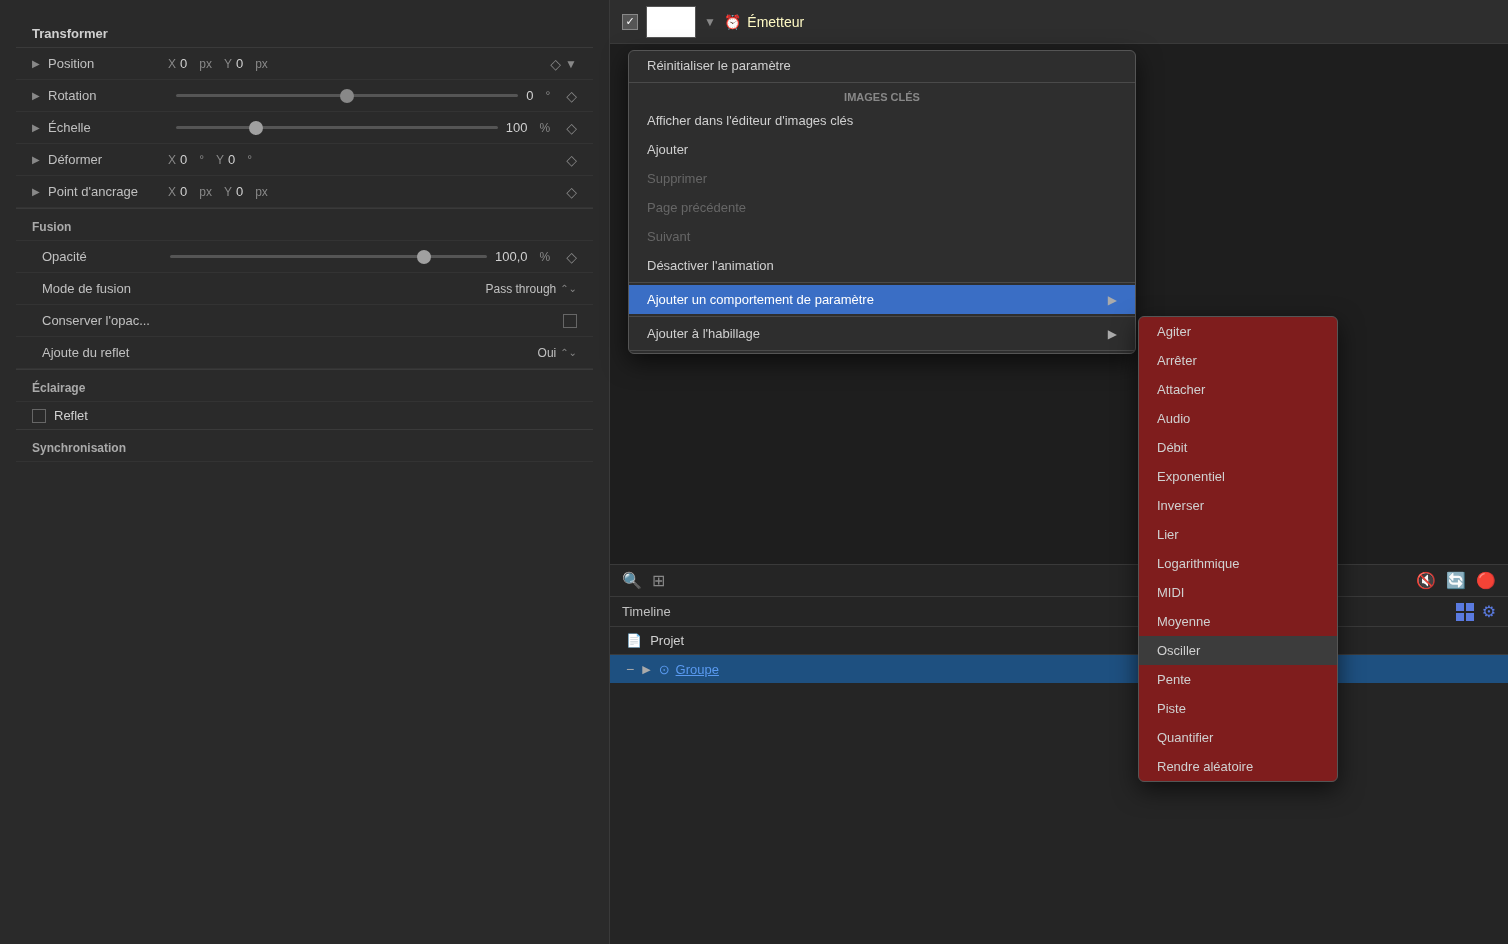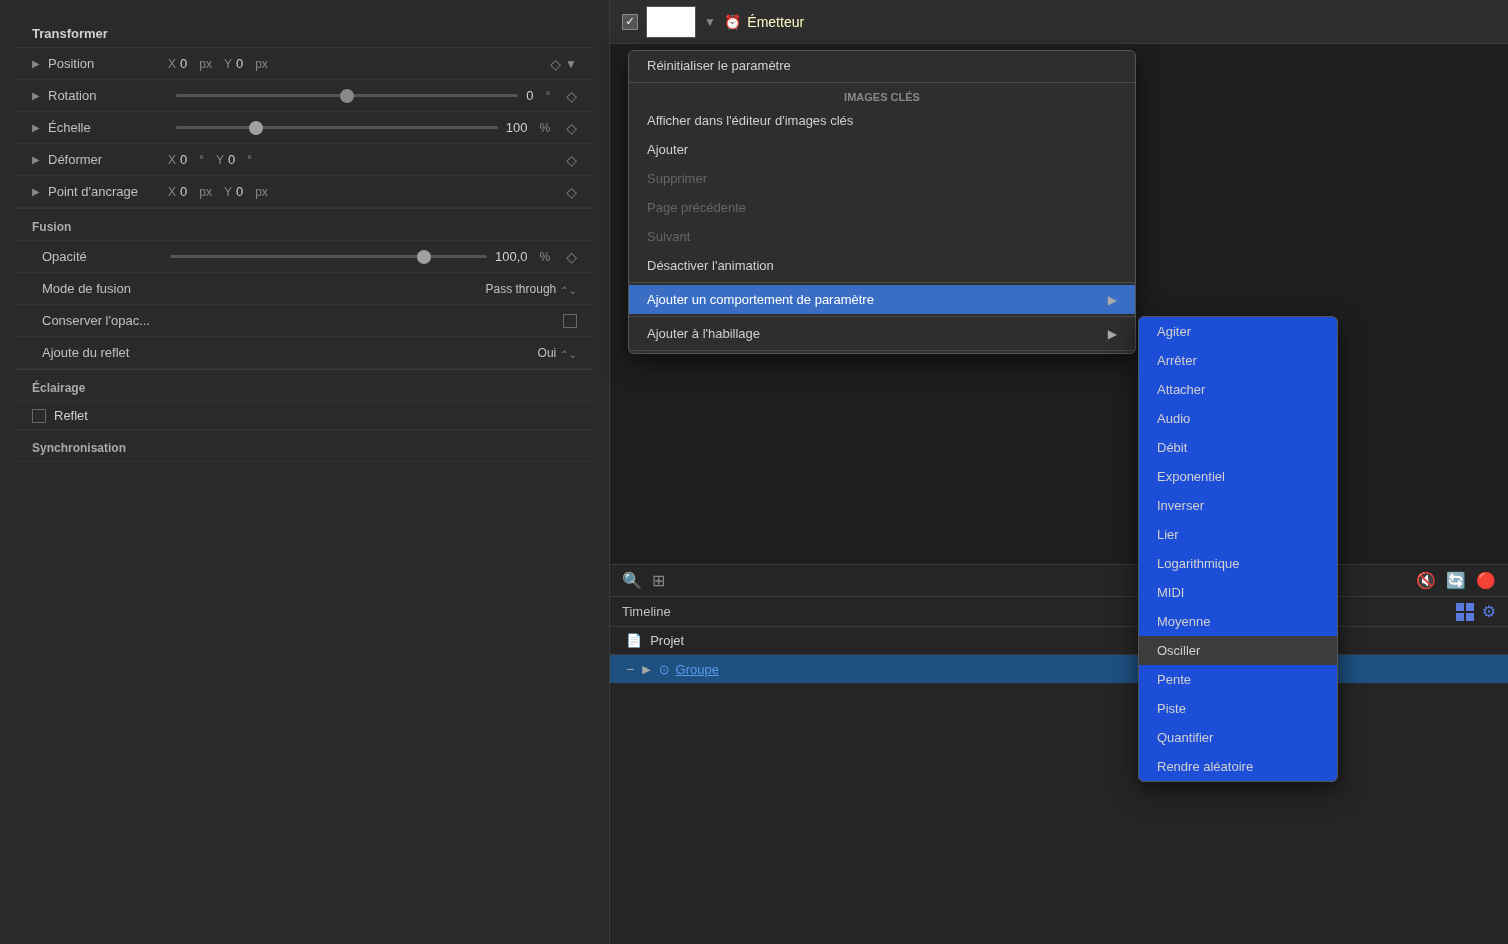--- a/index.html
+++ b/index.html
@@ -105,21 +105,21 @@
     
     .scale-slider .slider-thumb {
       left: 25%;
     }
 
     .dropdown-val {
       margin-left: auto;
       color: #c0c0c0;
       font-size: 12px;
       display: flex;
-      align-items: flex-end;
+      align-items: center;
       gap: 4px;
     }
     .dropdown-arrows {
       color: #888;
       font-size: 10px;
     }
 
     .fusion-section, .eclairage-section, .sync-section {
       border-top: 1px solid #3a3a3a;
       padding-top: 4px;
@@ -240,21 +240,21 @@
       color: #aaa;
       font-size: 12px;
     }
 
     
     .submenu {
       position: absolute;
       top: 316px;
       left: 528px;
       width: 200px;
-      background: #1d4ed8;
+      background: #7f1d1d;
       border: 1px solid #555;
       border-radius: 6px;
       box-shadow: 0 8px 24px rgba(0,0,0,0.6);
       z-index: 200;
       overflow: hidden;
     }
 
     .submenu-item {
       padding: 7px 18px;
       cursor: pointer;

